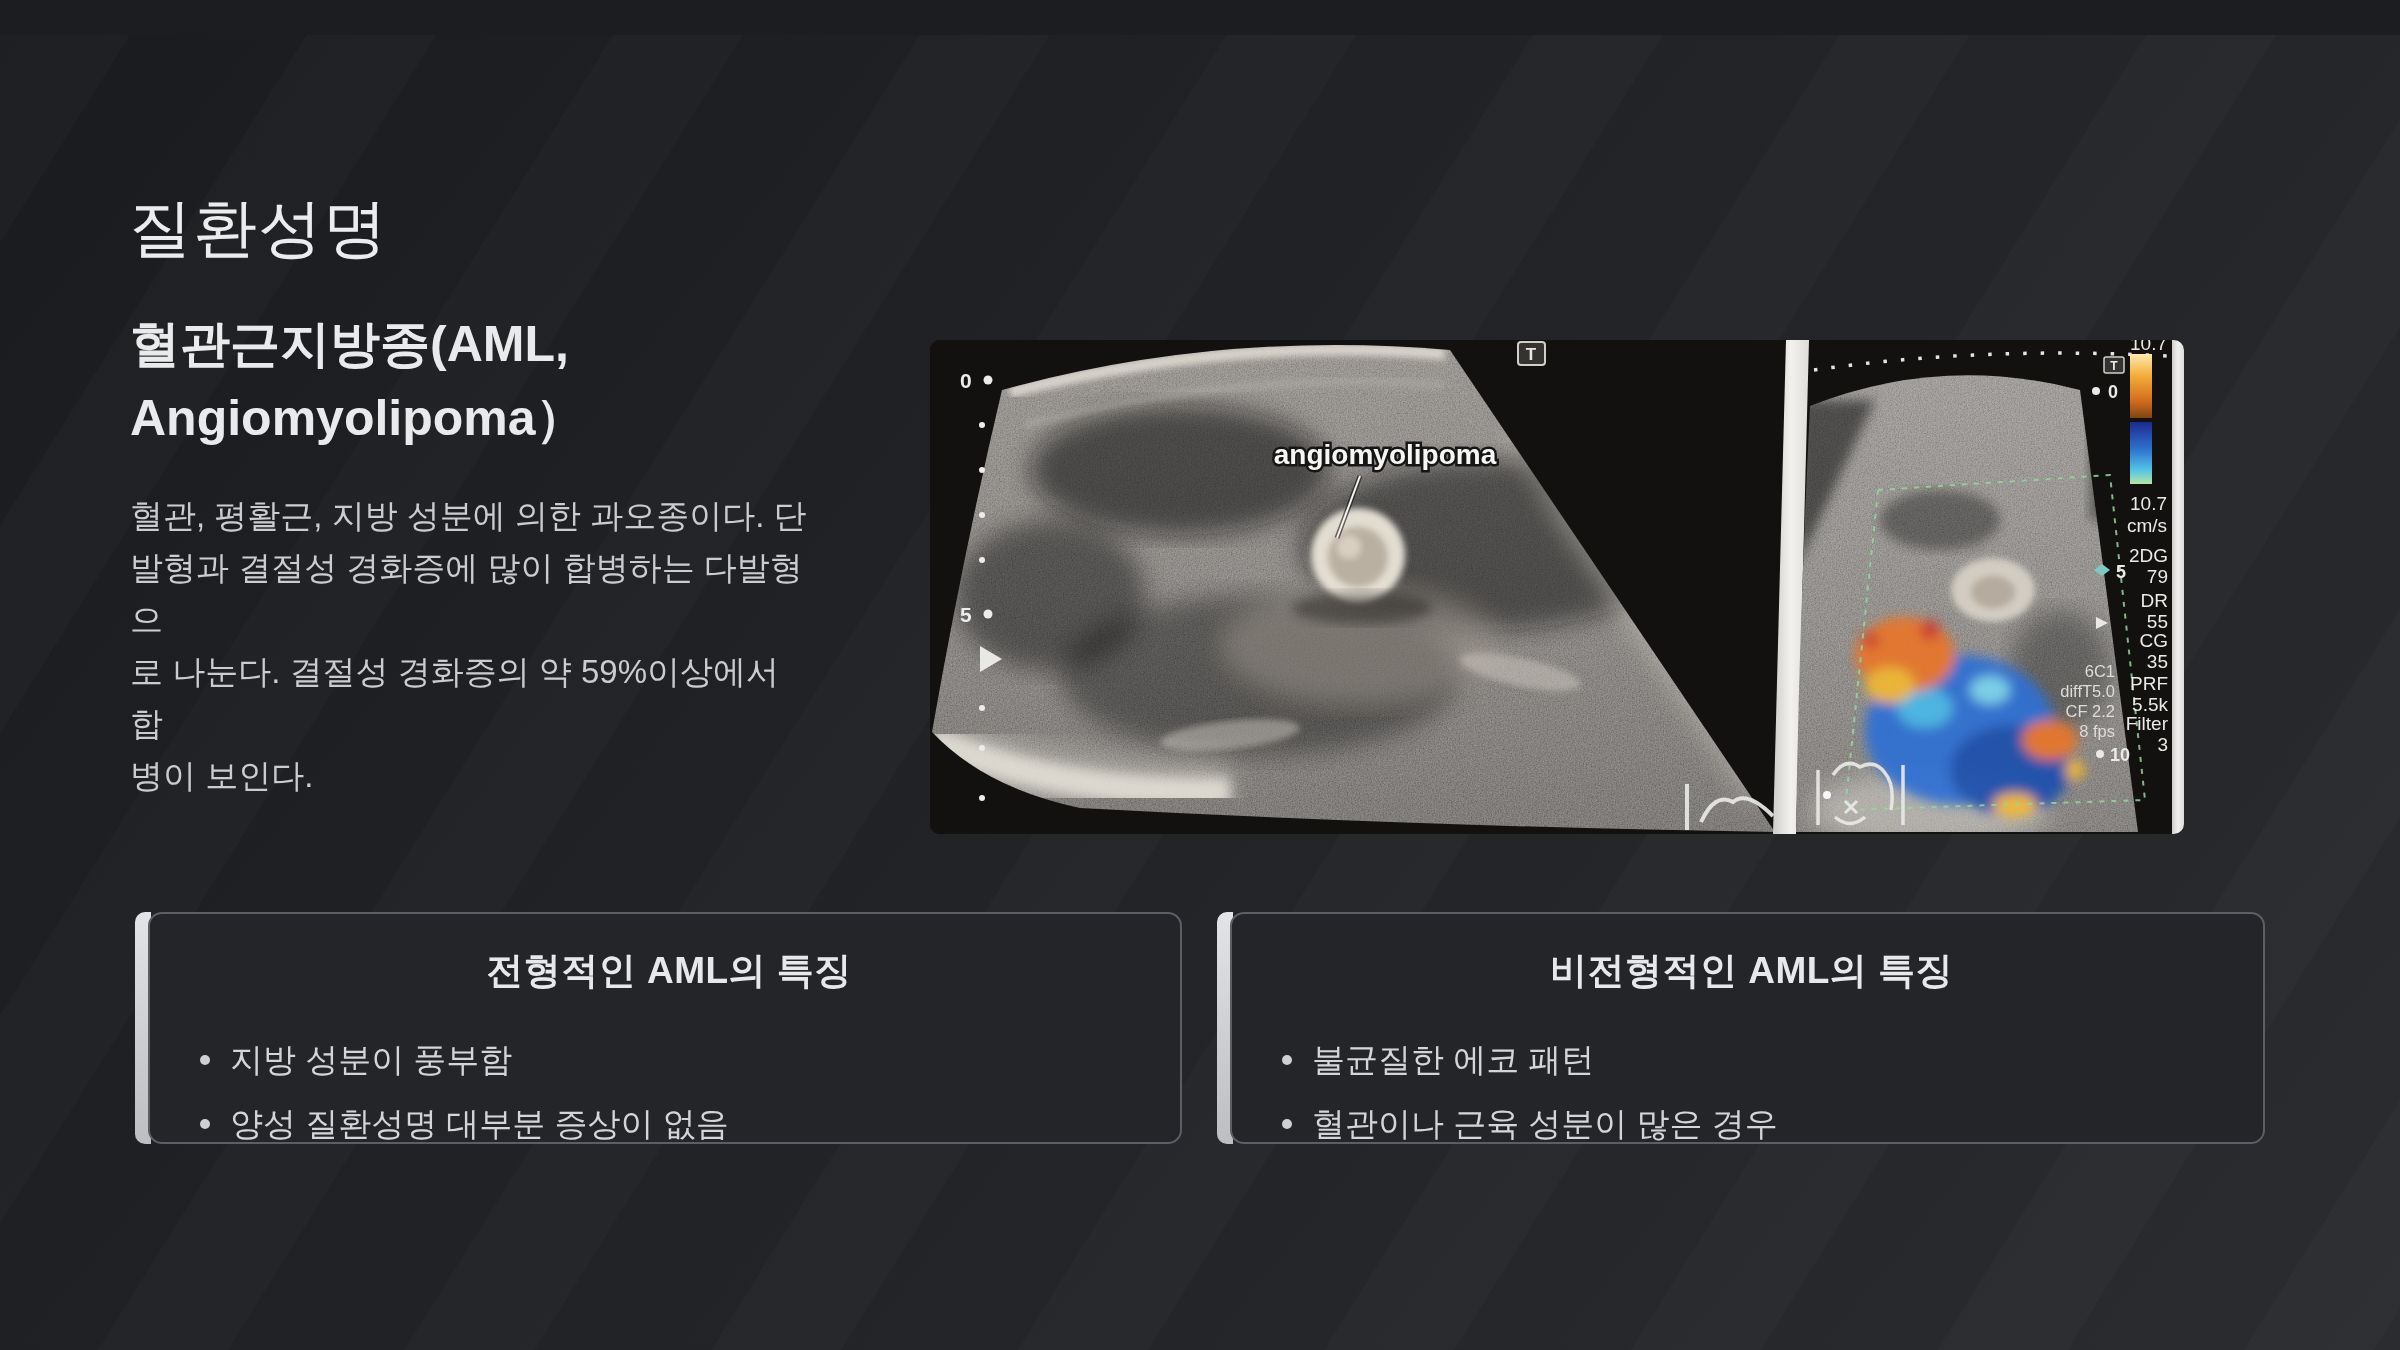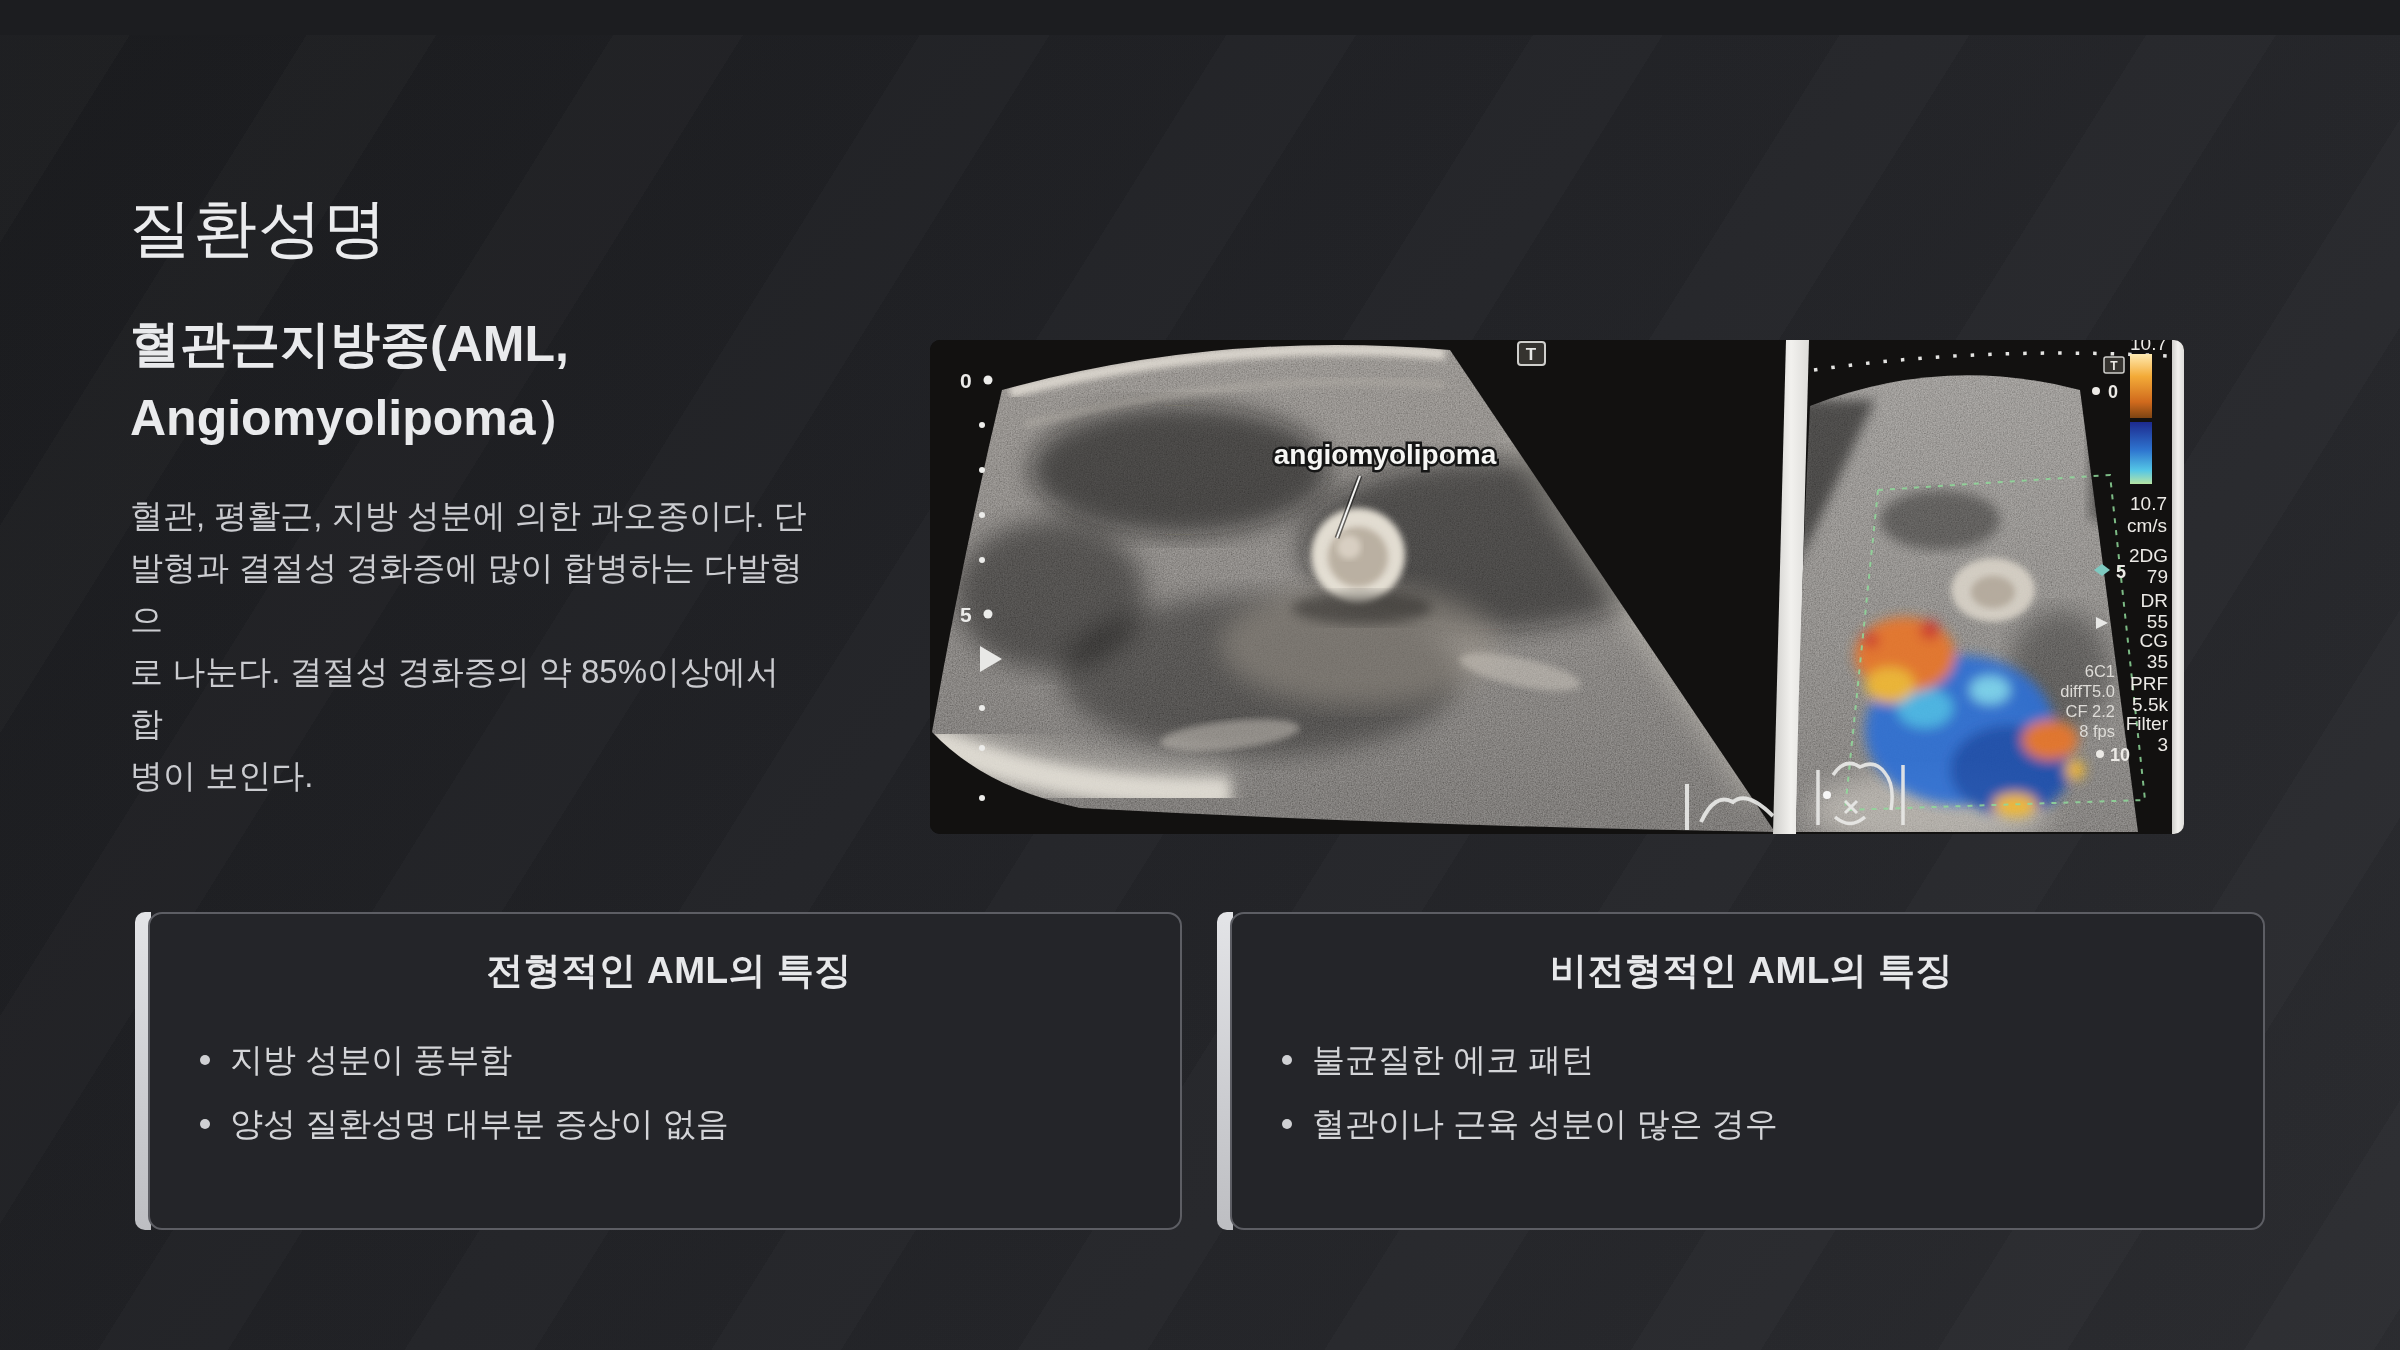--- a/index.html
+++ b/index.html
@@ -8,21 +8,21 @@
     background:linear-gradient(128deg,#1b1c1f 0%,#222327 42%,#27282c 75%,#2c2d31 100%);margin-top:35px;}
   .stage::before{content:"";position:absolute;inset:0;pointer-events:none;
     background:repeating-linear-gradient(122deg,rgba(255,255,255,0.014) 0 110px,rgba(0,0,0,0.02) 110px 260px);}
   .page-title{position:absolute;left:128px;top:150px;font-size:64px;font-weight:500;color:#ebecee;letter-spacing:1px;}
   .intro-heading{position:absolute;left:130px;top:272px;font-size:50px;font-weight:700;line-height:74px;color:#e9eaec;white-space:pre-line;}
   .intro-para{position:absolute;left:130px;width:680px;font-size:33px;line-height:52px;color:#cbccd0;white-space:pre-line;}
   .para-1{top:455px;}
   .para-2{top:694px;}
   .figure{position:absolute;left:930px;top:305px;width:1254px;height:494px;border-radius:10px;overflow:hidden;background:#0f0e0d;}
   .figure svg{display:block;}
-  .card{position:absolute;top:877px;height:318px;box-sizing:border-box;}
+  .card{position:absolute;top:877px;height:232px;box-sizing:border-box;}
   .card-1{left:135px;width:1047px;}
   .card-2{left:1217px;width:1048px;}
   .card .accent{position:absolute;left:0;top:0;bottom:0;width:16px;border-radius:10px 0 0 10px;
     background:linear-gradient(180deg,#e3e4e7 0%,#cdced2 55%,#bdbec2 100%);}
   .card .box{position:absolute;left:13px;right:0;top:0;bottom:0;border:2px solid #5d5e64;border-radius:14px;
     background:#242529;box-sizing:border-box;padding:34px 40px 0 48px;}
   .card h3{margin:0;font-size:37px;line-height:46px;font-weight:600;color:#e7e8ea;text-align:center;letter-spacing:0.5px;}
   .card ul{list-style:none;margin:44px 0 0;padding:0;}
   .card li{position:relative;padding-left:32px;margin:0 0 20px;font-size:33px;line-height:44px;color:#d4d5d8;}
   .card li::before{content:"";position:absolute;left:2px;top:17px;width:10px;height:10px;border-radius:50%;background:#cfd0d3;}
@@ -31,21 +31,21 @@
 </head>
 <body>
 
 <div class="stage">
 
   <div class="page-title">질환성명</div>
   <div class="intro-heading">혈관근지방종(AML,
 Angiomyolipoma）</div>
   <div class="intro-para para-1">혈관, 평활근, 지방 성분에 의한 과오종이다. 단
 발형과 결절성 경화증에 많이 합병하는 다발형으
-로 나눈다. 결절성 경화증의 약 85%이상에서 합
+로 나눈다. 결절성 경화증의 약 59%이상에서 합
 병이 보인다.</div>
 
   <div class="figure">
     <svg width="1254" height="494" viewBox="0 0 1254 494">
       <defs>
         <filter id="grain" x="-5%" y="-5%" width="110%" height="110%">
           <feTurbulence type="fractalNoise" baseFrequency="0.75" numOctaves="2" seed="7"></feTurbulence>
           <feColorMatrix type="saturate" values="0"></feColorMatrix>
           <feComponentTransfer>
               <feFuncA type="linear" slope="0" intercept="1"></feFuncA>

